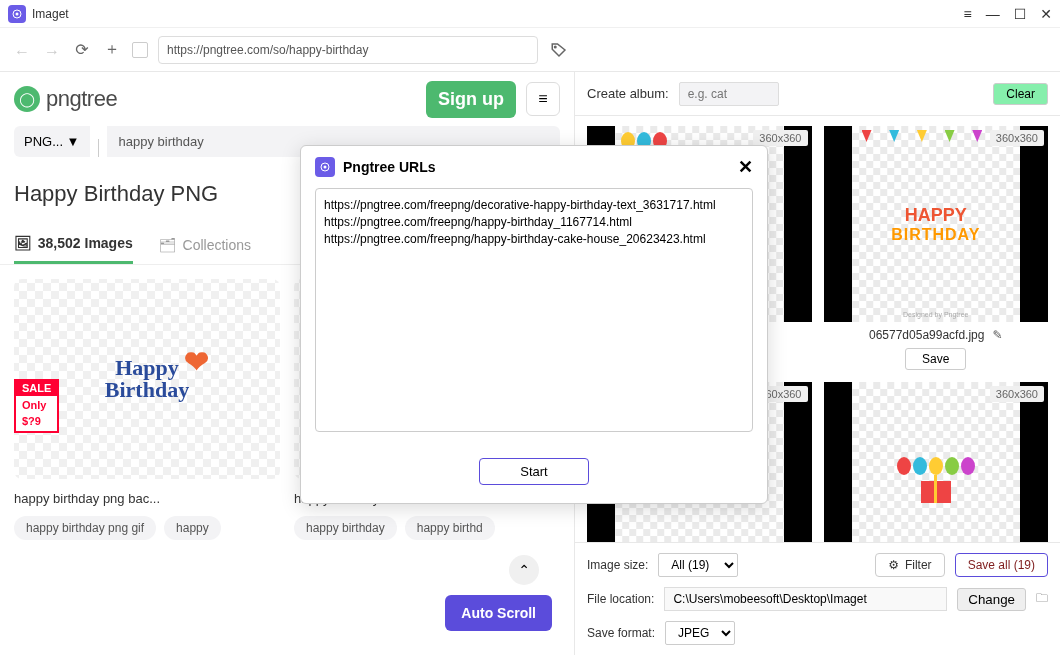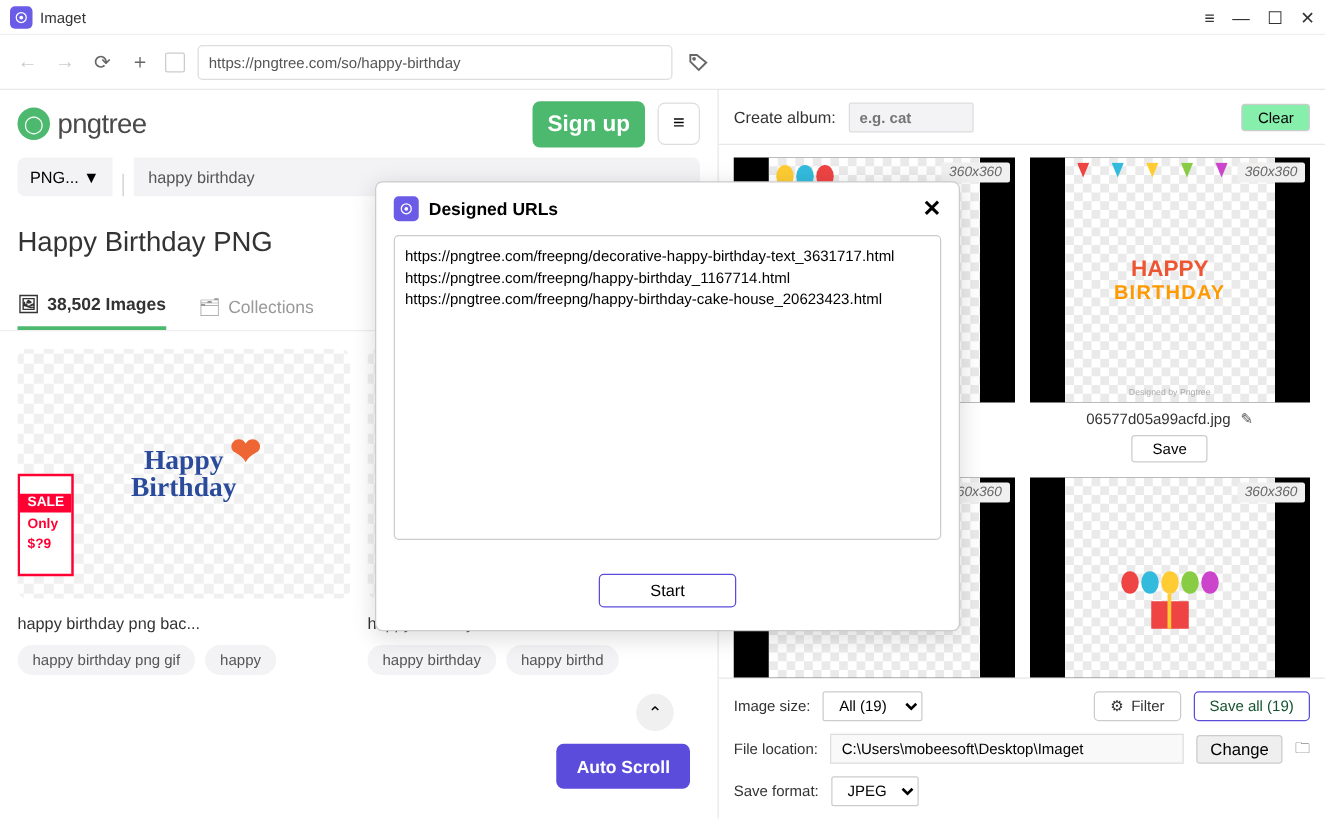--- a/index.html
+++ b/index.html
@@ -43,50 +43,50 @@
 .page-title { padding: 10px 14px 20px; font-size: 22px; color: #333; }
 .tag-row { padding: 0 14px 20px; display: flex; gap: 30px; font-size: 14px; color: #444; }
 
 .tabs { padding: 0 14px; display: flex; gap: 26px; align-items: center; border-bottom: 1px solid #eee; }
 .tab { display: flex; align-items: center; gap: 6px; padding: 8px 0 10px; font-size: 14px; color: #999; cursor: pointer; }
 .tab.active { color: #333; font-weight: 600; border-bottom: 3px solid #4db96f; }
 
 .cards { padding: 14px; display: flex; gap: 14px; }
 .card { flex: 1; border-radius: 8px; background: #fff; }
 .thumb { height: 200px; background: repeating-conic-gradient(#f0f0f0 0% 25%, #fff 0% 50%) 50% / 16px 16px; border-radius: 8px; display: flex; align-items: center; justify-content: center; position: relative; overflow: hidden; }
-.sale-badge { position: absolute; left: 0; top: 100px; background: #fff; border: 2px solid #f03; padding: 16px 6px; font-size: 11px; font-weight: 700; color: #f03; line-height: 1.4; }
+.sale-badge { position: absolute; left: 0; top: 100px; background: #fff; border: 2px solid #f03; padding: 2px 6px; font-size: 11px; font-weight: 700; color: #f03; line-height: 1.4; }
 .sale-badge .sale { background: #f03; color: #fff; padding: 0 6px; margin: -2px -6px 2px; display: block; }
 .card-title { margin-top: 12px; font-size: 13px; color: #333; white-space: nowrap; overflow: hidden; text-overflow: ellipsis; }
 .pill-row { margin-top: 10px; display: flex; gap: 8px; }
 .pill { background: #f3f3f5; border-radius: 12px; padding: 5px 12px; font-size: 12px; color: #555; white-space: nowrap; }
 
 .auto-scroll { position: absolute; right: 22px; bottom: 24px; background: #5b4cdb; color: #fff; padding: 10px 16px; border-radius: 6px; font-size: 14px; font-weight: 600; cursor: pointer; }
 .scroll-top-btn { position: absolute; right: 35px; bottom: 70px; width: 30px; height: 30px; border-radius: 15px; background: #f0f0f0; display:flex; align-items:center; justify-content:center; font-size:14px; cursor:pointer; }
 
 
 .album-row { height: 44px; display: flex; align-items: center; padding: 0 12px; gap: 10px; border-bottom: 1px solid #e8e8e8; }
 .album-label { font-size: 13px; color: #333; }
-.album-input { border: 1px solid #ddd; padding: 4px 8px; font-size: 12px; border-radius: 2px; width: 100px; background:#f3f3f5;font-weight:bold; }
+.album-input { border: 1px solid #ddd; padding: 4px 8px; font-size: 12px; border-radius: 2px; width: 100px; background:#f3f3f5; }
 .clear-btn { margin-left: auto; border: 1px solid #ccc; background: #86efac; padding: 3px 12px; font-size: 12px; border-radius: 3px; cursor: pointer; }
 
 .grid { flex: 1; padding: 10px 12px; display: grid; grid-template-columns: 1fr 1fr; gap: 12px; overflow: hidden; background:#fff; }
 .gcard { display: flex; flex-direction: column; align-items: center; }
 .gthumb { width: 100%; height: 196px; background: #000; position: relative; display: flex; }
 .gthumb-inner { flex: 1; margin: 0 28px; background: repeating-conic-gradient(#eaeaea 0% 25%, #fff 0% 50%) 50% / 14px 14px; display:flex; align-items:center; justify-content:center; position:relative; }
-.dim-badge { position: absolute; top: 4px; right: 4px; background: #f0f0f0; color: #666; font-size: 11px; padding: 2px 6px; border-radius: 2px; font-style: italic; }
+.dim-badge { position: absolute; top: 4px; right: 4px; background: #f0f0f0; color: #666; font-size: 11px; padding: 2px 6px; border-radius: 2px; }
 .wm { position:absolute; bottom:4px; font-size:7px; color:#aaa; }
 .gname-row { display: flex; align-items: center; gap: 8px; margin-top: 6px; font-size: 12px; color: #333; }
 .edit-icon { cursor: pointer; color: #555; }
 .save-btn { margin-top: 6px; border: 1px solid #ccc; background: #fff; padding: 3px 16px; font-size: 12px; border-radius: 3px; cursor: pointer; }
 
 .footer { border-top: 1px solid #e8e8e8; padding: 10px 12px; display: flex; flex-direction: column; gap: 10px; font-size: 12px; color: #333; }
 .footer-row { display: flex; align-items: center; gap: 10px; }
 .sel { border: 1px solid #ccc; padding: 3px 8px; font-size: 12px; border-radius: 2px; background: #fff; min-width: 80px; }
 .filter-btn { border: 1px solid #ccc; padding: 4px 12px; border-radius: 4px; display: flex; align-items: center; gap: 6px; cursor: pointer; margin-left: auto; }
-.saveall { border: 1px solid #5b4cdb; color: #14532d; padding: 4px 12px; border-radius: 4px; cursor: pointer; }
+.saveall { border: 1px solid #5b4cdb; color: #7f1d1d; padding: 4px 12px; border-radius: 4px; cursor: pointer; }
 .loc-input { border: 1px solid #ddd; padding: 4px 8px; font-size: 12px; flex: 1; background:#f9f9f9; }
 .change-btn { border: 1px solid #ccc; padding: 3px 10px; border-radius: 3px; cursor: pointer; }
 .folder-icon { cursor: pointer; color: #555; }
 
 
 .modal { position: absolute; left: 300px; top: 145px; width: 468px; background: #fff; border: 1px solid #ccc; border-radius: 6px; box-shadow: 0 4px 20px rgba(0,0,0,0.15); z-index: 50; }
 .modal-head { display: flex; align-items: center; padding: 10px 14px; gap: 8px; }
 .modal-logo { width: 20px; height: 20px; background: #6b5ce7; border-radius: 4px; display:flex; align-items:center; justify-content:center; }
 .modal-title { font-size: 14px; font-weight: 600; flex: 1; }
 .modal-close { cursor: pointer; font-size: 18px; font-weight: 700; }
@@ -320,21 +320,21 @@
 </div>
 
 <div class="modal">
   <div class="modal-head">
     <div class="modal-logo">
       <svg width="12" height="12" viewBox="0 0 24 24" fill="#fff">
           <circle cx="12" cy="12" r="8" stroke="#fff" stroke-width="2" fill="none"></circle>
           <circle cx="12" cy="12" r="3" fill="#fff"></circle>
         </svg>
     </div>
-    <div class="modal-title">Designed URLs</div>
+    <div class="modal-title">Pngtree URLs</div>
     <div class="modal-close">✕</div>
   </div>
   <div class="modal-body">
     <textarea class="modal-textarea" style="">https://pngtree.com/freepng/decorative-happy-birthday-text_3631717.html
 https://pngtree.com/freepng/happy-birthday_1167714.html
 https://pngtree.com/freepng/happy-birthday-cake-house_20623423.html</textarea>
   </div>
   <div class="modal-foot">
     <button class="start-btn">Start</button>
   </div>

